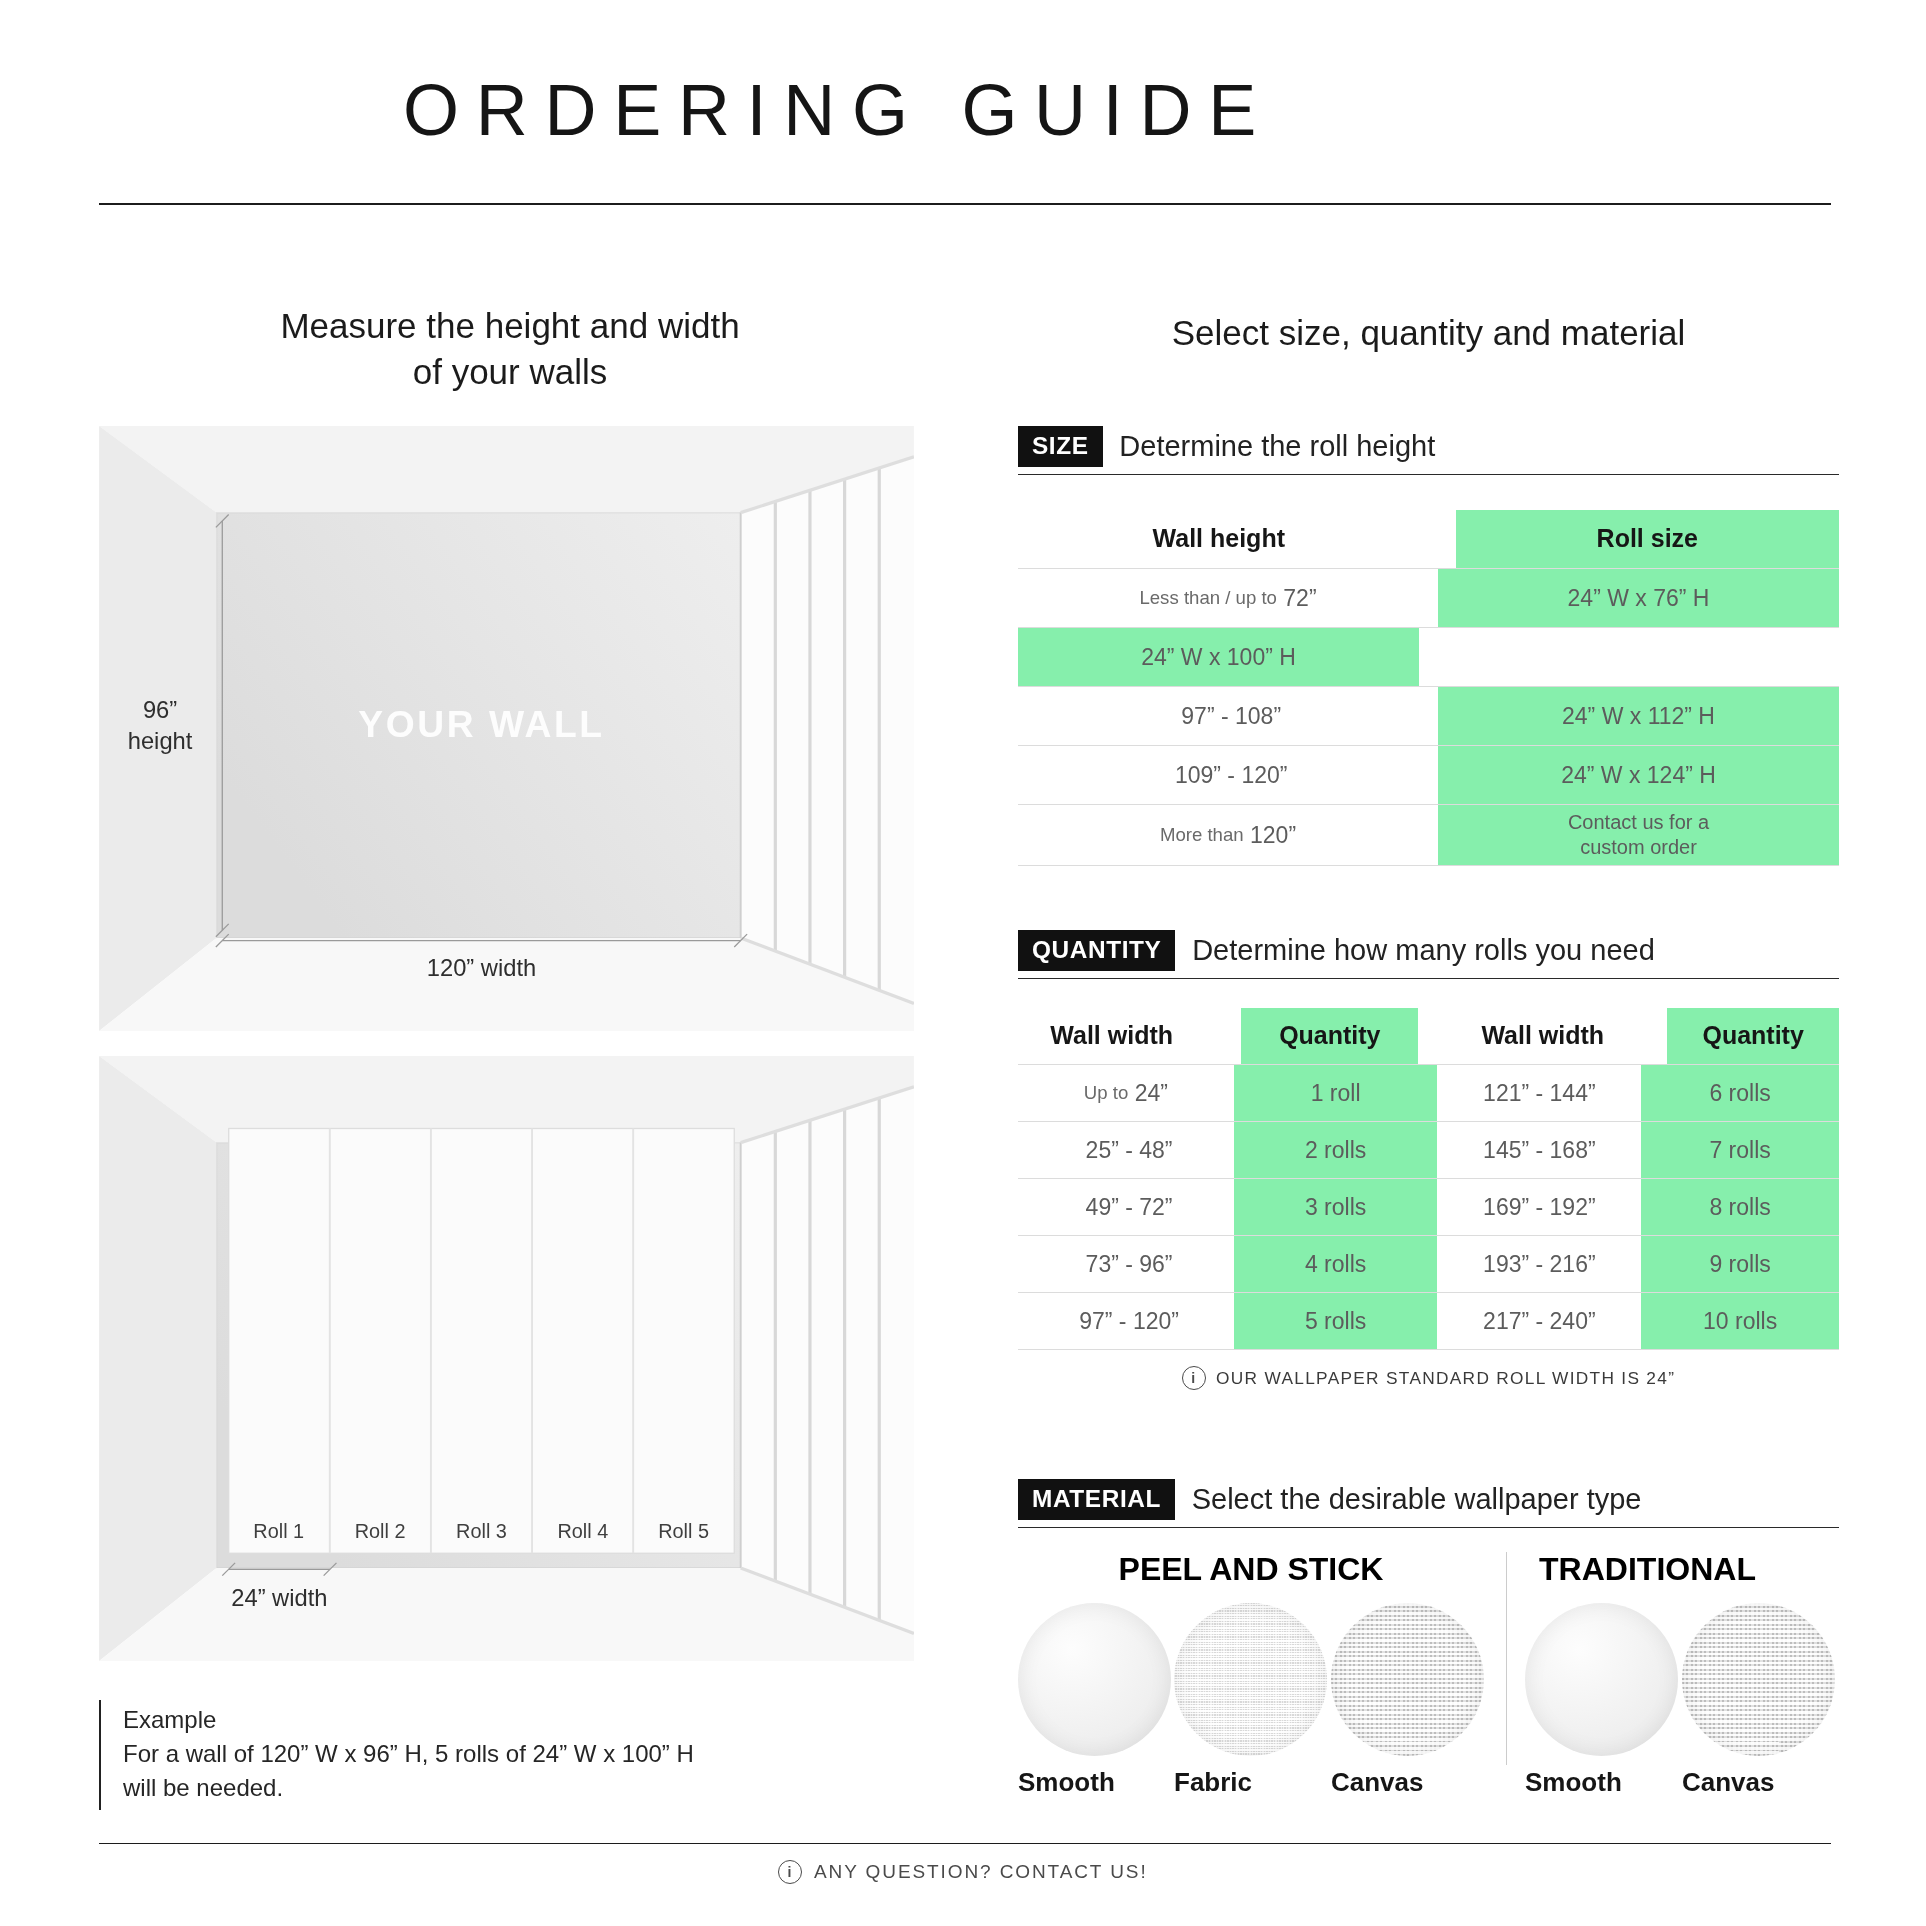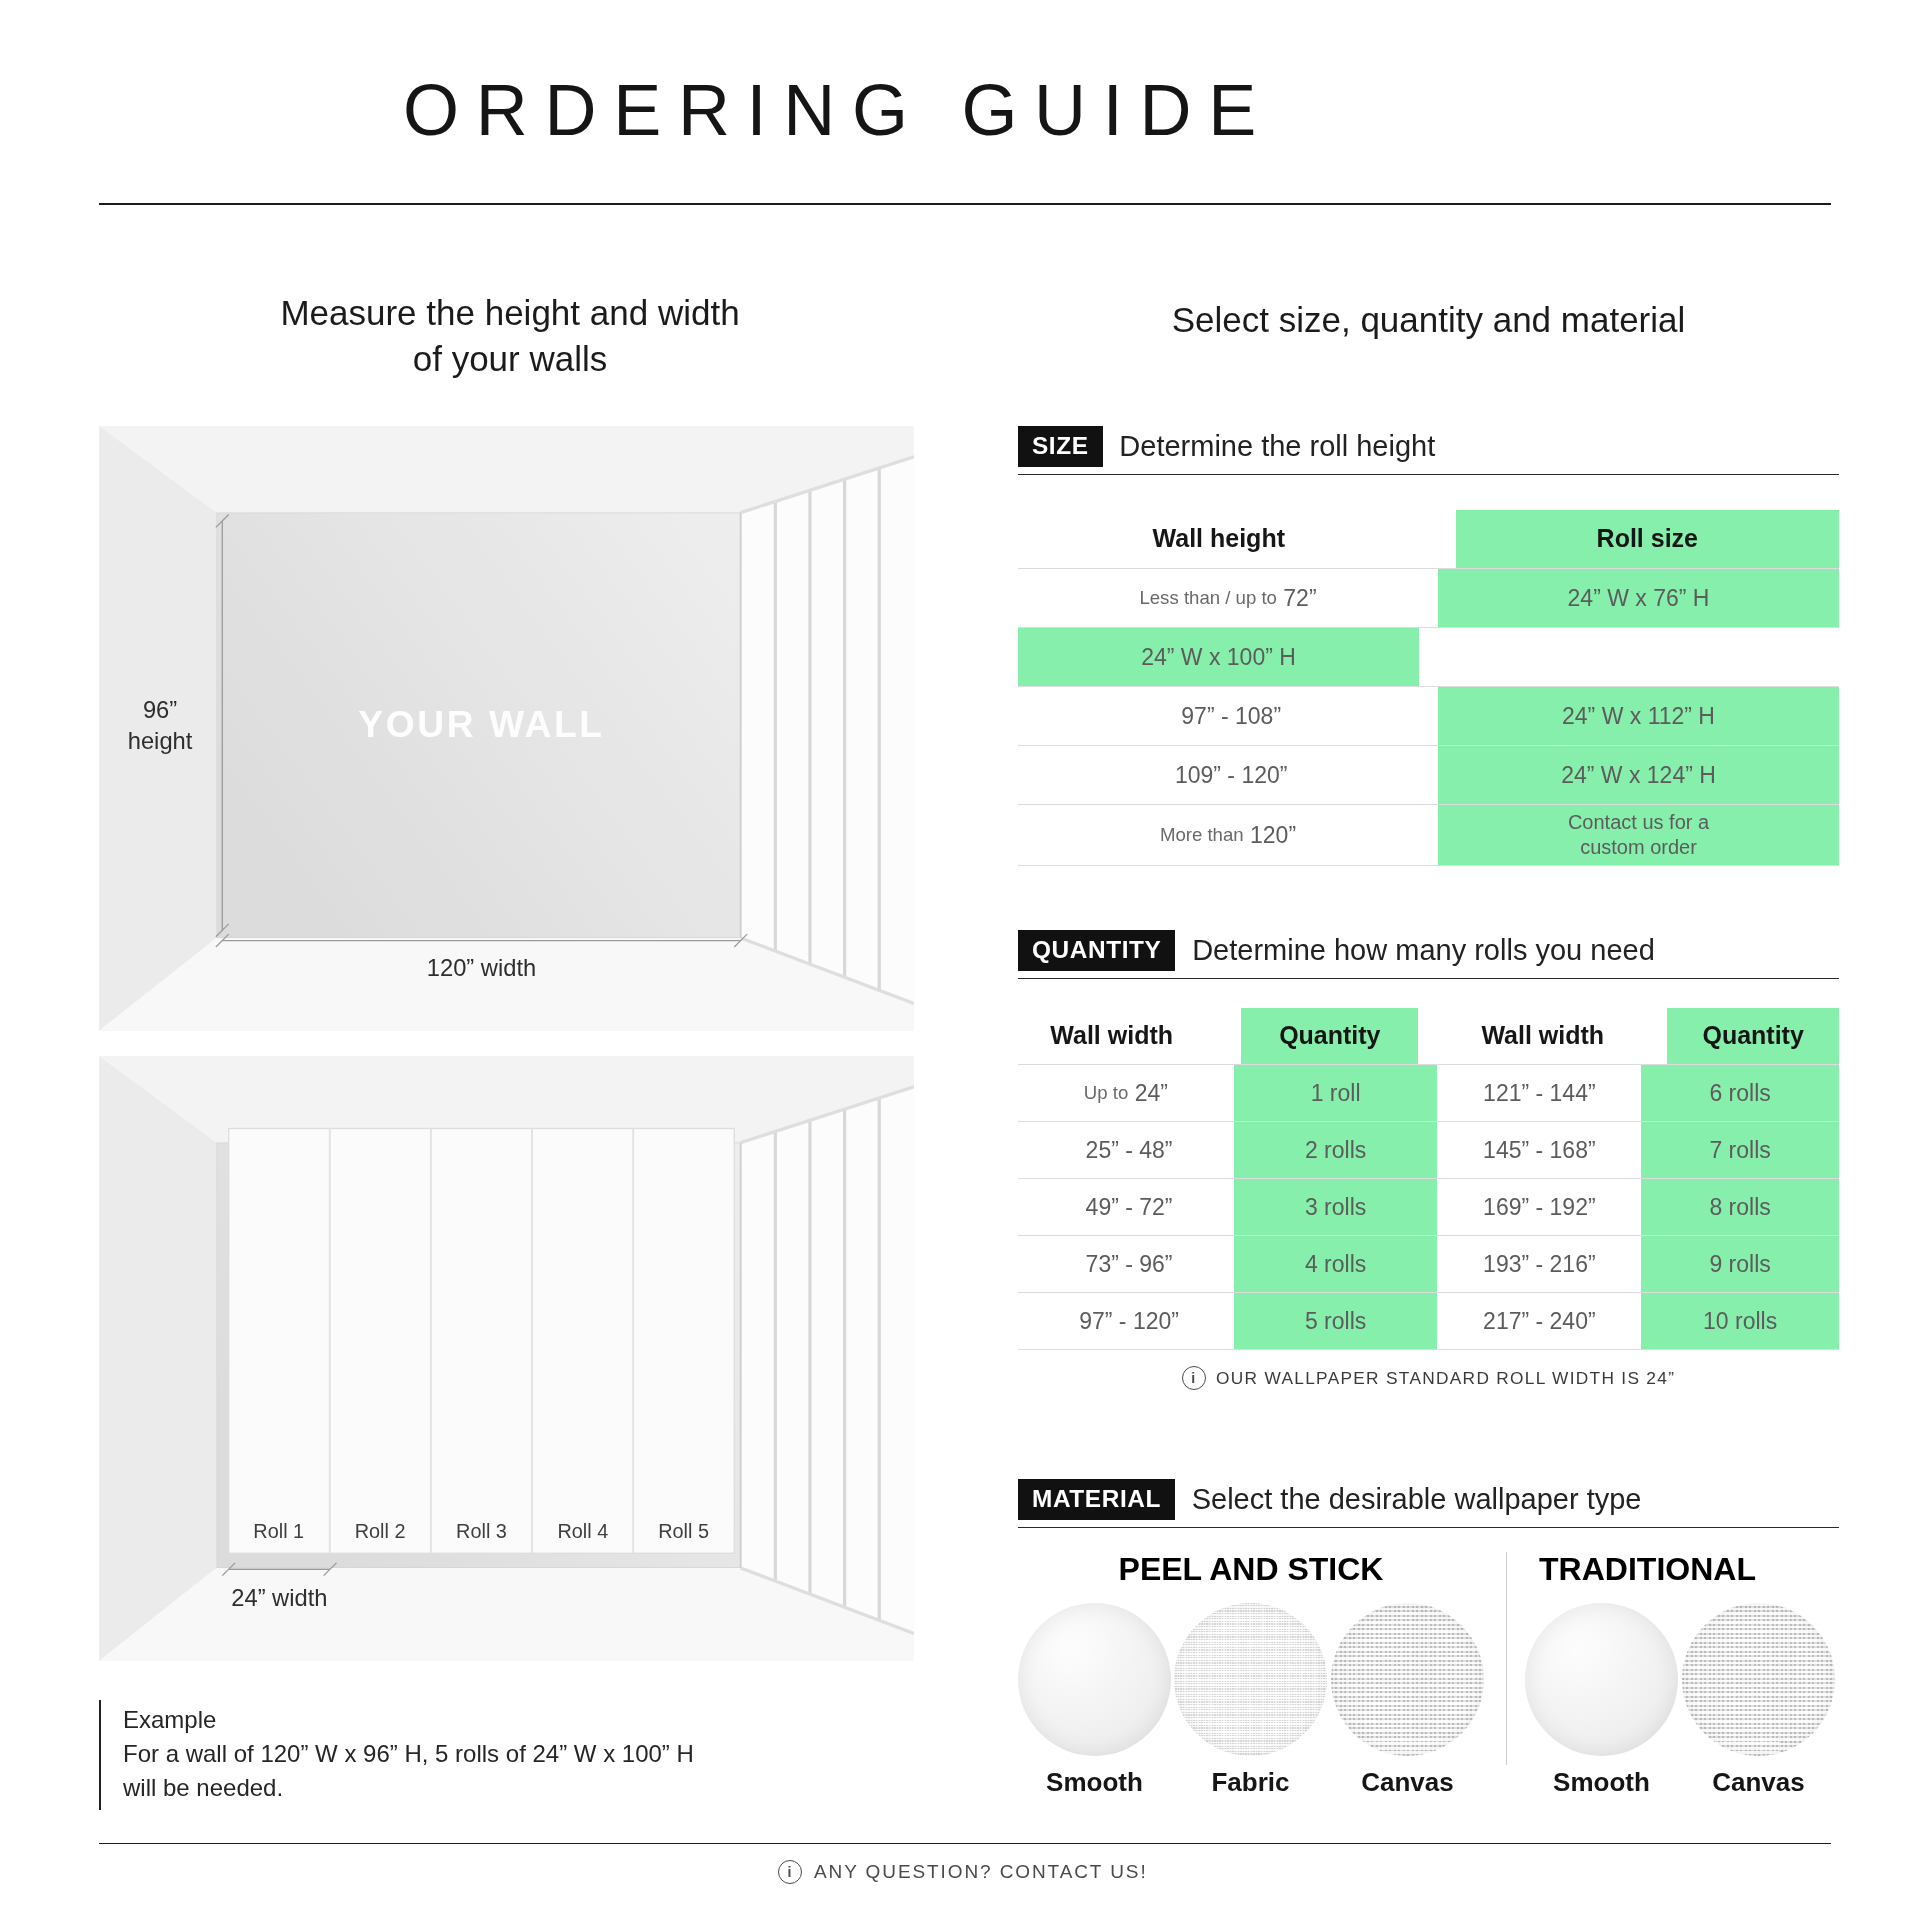--- a/index.html
+++ b/index.html
@@ -11,21 +11,21 @@
   
   .page-title{
     top:69px;left:0;width:1676px;text-align:center;
     font-size:72px;font-weight:500;letter-spacing:16.7px;color:#151515;
   }
   .rule{left:99px;width:1732px;height:1.9px;background:#1c1c1c;}
   .rule-top{top:203px;}
   .rule-bottom{top:1843px;height:1.3px;}
   
   .col-heading{
-    font-size:35px;line-height:1.32;color:#1b1b1b;text-align:center;white-space:pre-line;
+    font-size:35px;line-height:1.32;color:#1b1b1b;text-align:center;white-space:pre-line;margin-top:13px;
   }
   .left-heading{top:290px;left:99px;width:822px;}
   .right-heading{top:297px;left:1018px;width:821px;}
   
   .room{left:99px;width:815px;height:605px;}
   .room1{top:426px;}
   .room2{top:1056px;}
   svg text{font-family:"Liberation Sans", sans-serif;}
   .svg-dim{fill:#2e2e2e;font-size:37px;}
   .svg-roll{fill:#3f3f3f;font-size:31px;}
@@ -88,21 +88,21 @@
     background-image:
       repeating-linear-gradient(0deg, rgba(255,255,255,.95) 0 1.3px, rgba(0,0,0,0.055) 1.3px 2.6px),
       repeating-linear-gradient(90deg, rgba(255,255,255,.9) 0 1.3px, rgba(0,0,0,0.05) 1.3px 2.6px);
   }
   .swatch.canvas{
     background-color:#e7e7e7;
     background-image:
       repeating-linear-gradient(0deg, rgba(0,0,0,0.10) 0 1.9px, rgba(255,255,255,0.92) 1.9px 4.5px),
       repeating-linear-gradient(90deg, rgba(0,0,0,0.09) 0 1.9px, rgba(255,255,255,0.88) 1.9px 4.5px);
   }
-  .swatch-label{top:1767px;width:153px;text-align:center;font-size:26px;font-weight:bold;color:#161616;}
+  .swatch-label{top:1767px;width:153px;font-size:26px;font-weight:bold;color:#161616;}
   
   .footer-note{
     top:1860px;left:0;width:1926px;display:flex;align-items:center;justify-content:center;gap:11.6px;
     font-size:19px;letter-spacing:1.9px;color:#4a4a4a;
   }
 </style>
 </head>
 <body>
 
 <div class="abs page-title">ORDERING GUIDE</div>

